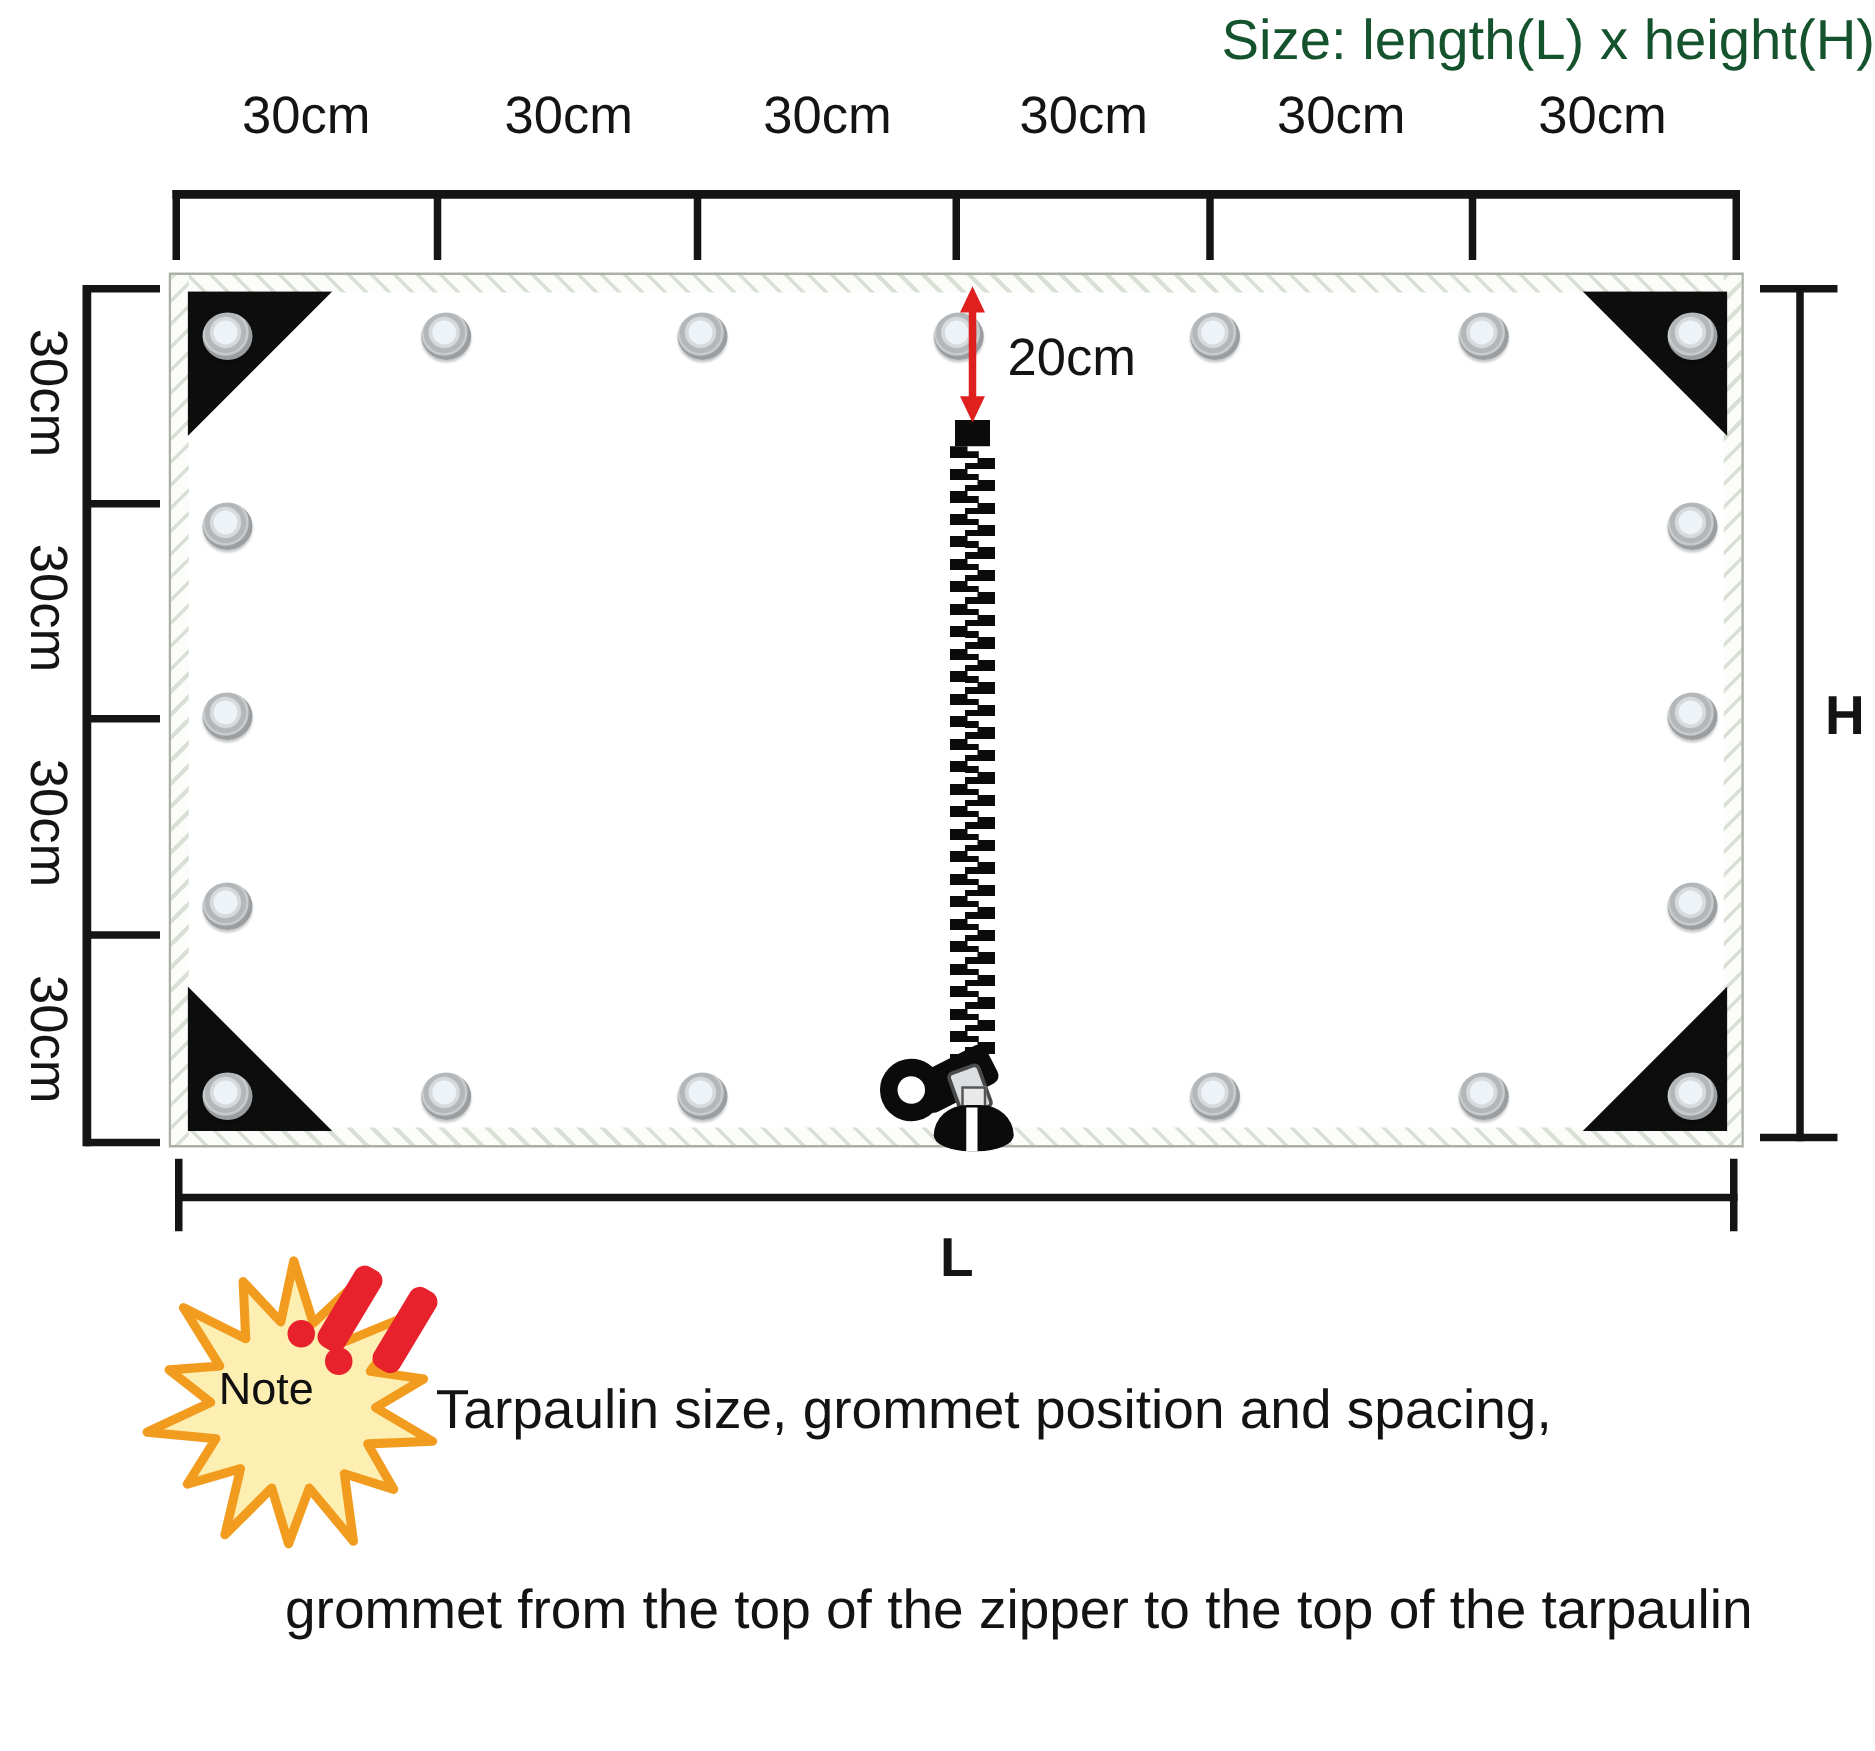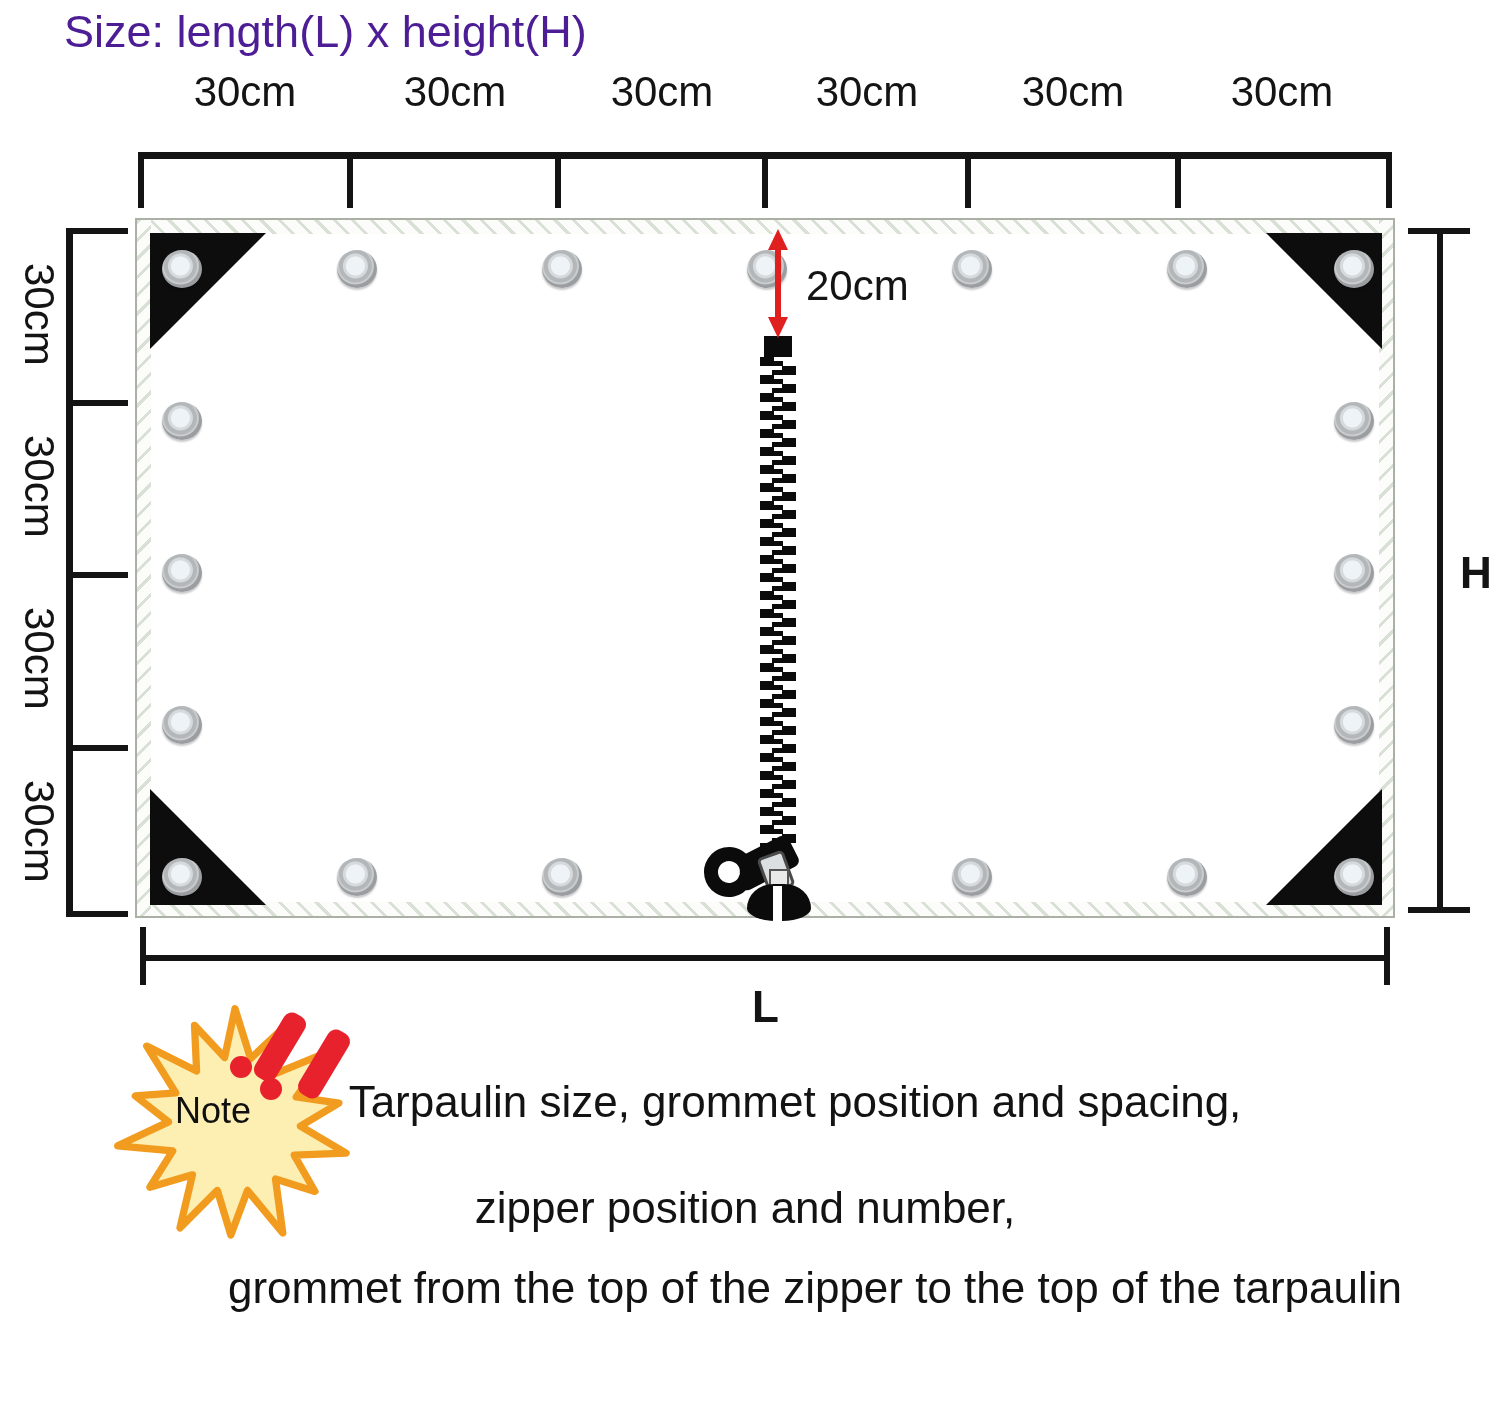--- a/index.html
+++ b/index.html
@@ -2,21 +2,21 @@
 <html><head>
 <meta charset="utf-8">
 <style>
   html,body{margin:0;padding:0;background:#ffffff;}
   #canvas{
     position:relative;width:1500px;height:1401px;background:#ffffff;overflow:hidden;
     font-family:"Liberation Sans", sans-serif;color:#141414;
   }
   .abs{position:absolute;}
   
-  #title{left:64px;top:6px;width:1436px;text-align:left;font-size:45px;color:#4c1d95;}
+  #title{left:64px;top:6px;width:1436px;text-align:right;font-size:45px;color:#14532d;}
   
   .dim-line{background:#141414;}
   .top-tick{width:6px;height:56px;top:152px;background:#141414;}
   .left-tick{left:68px;width:60px;height:6px;background:#141414;}
   .top-label{top:68px;width:210px;text-align:center;font-size:42px;}
   .left-label{left:8px;width:62px;height:172px;display:flex;align-items:center;justify-content:center;}
   .left-label span{writing-mode:vertical-rl;font-size:42px;}
   .dim-letter{font-size:44px;font-weight:bold;}
   
   #tarp{left:135px;top:218px;width:1260px;height:700px;background:#ffffff;border:2px solid #aab0a6;box-sizing:border-box;}
@@ -166,17 +166,16 @@
 
   <svg class="abs" style="left:100px;top:1000px;z-index:7;" width="270" height="250" viewBox="0 0 260 240">
     <polygon points="130,8 145,56 176,27 170,70 221,49 189,93 230,99 193,121 237,147 187,149 207,184 169,172 176,224 142,183 126,226 113,183 77,219 89,168 48,180 70,145 17,140 66,117 34,92 73,89 45,44 93,68 91,24 120,55" fill="#fdeeb2" stroke="#f29c1f" stroke-width="7" stroke-linejoin="round"></polygon>
   </svg>
   <div id="note-badge" class="abs">Note</div>
   <div class="abs excl" style="left:268px;top:1010px;"></div>
   <div class="abs excl" style="left:312px;top:1027px;"></div>
   <div class="abs excl-dot" style="left:230px;top:1056px;"></div>
   <div class="abs excl-dot" style="left:260px;top:1078px;"></div>
 
-  <div class="abs note-line" style="left:260px;top:1076px;width:1070px;">Tarpaulin size, grommet position and spacing,</div>
-  <div class="abs note-line" style="left:200px;top:1182px;width:1090px;">zipper position and number,</div>
+  <div class="abs note-line" style="left:260px;top:1102px;width:1070px;">Tarpaulin size, grommet position and spacing,</div>
   <div class="abs note-line" style="left:150px;top:1262px;width:1330px;">grommet from the top of the zipper to the top of the tarpaulin</div>
 
 </div>
 
 </body></html>

